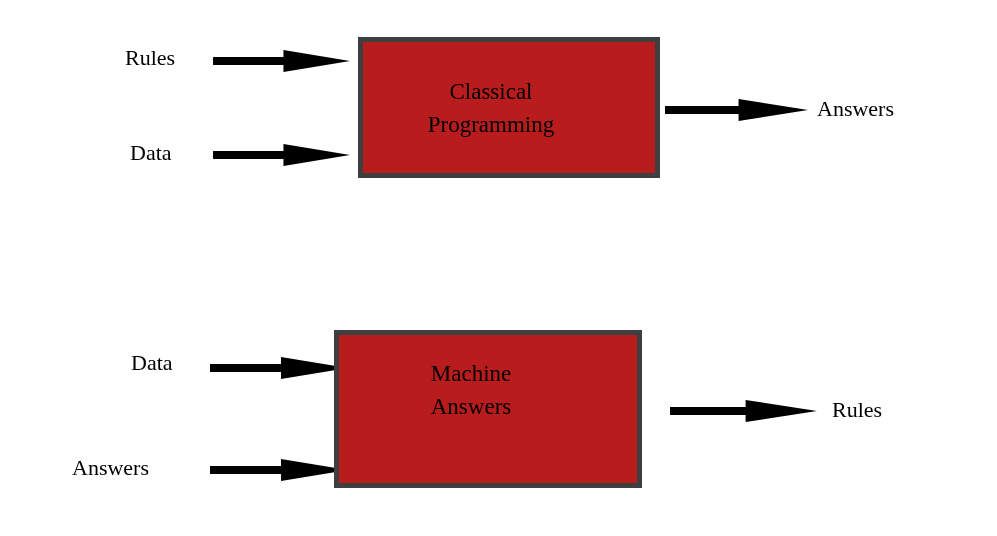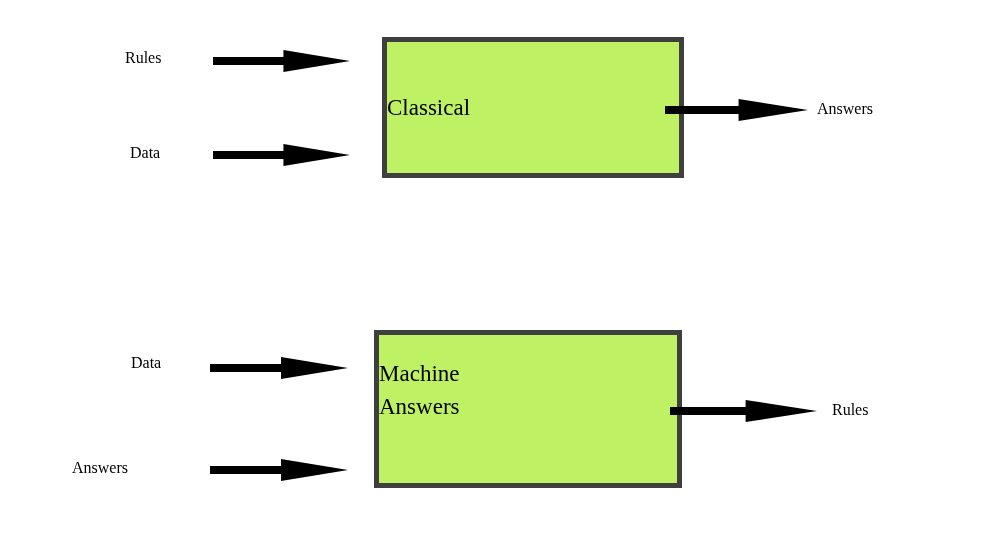--- a/index.html
+++ b/index.html
@@ -11,33 +11,33 @@
     position: relative;
     width: 997px;
     height: 536px;
     background: #ffffff;
     font-family: "Liberation Serif", "DejaVu Serif", serif;
     color: #000000;
     overflow: hidden;
   }
   .label {
     position: absolute;
-    font-size: 16px;
+    font-size: 22px;
     line-height: 24px;
     white-space: nowrap;
     color: #000000;
   }
   .flow-box {
     position: absolute;
     border: 5px solid #3f3f3f;
-    background: #bef264;
+    background: #b91c1c;
     box-sizing: border-box;
     display: flex;
     align-items: center;
-    margin-left: 24px;
+    justify-content: center;
   }
   .box-label {
     text-align: center;
     font-size: 23px;
     line-height: 33px;
     color: #000000;
   }
   .arrow {
     position: absolute;
     display: block;
@@ -61,20 +61,21 @@
   <div class="label" style="left:130px; top:141px;">Data</div>
 
   <svg class="arrow" style="left:213px; top:140px; width:137px; height:30px;" viewBox="0 0 140 30" preserveAspectRatio="none">
     <rect x="0" y="11" width="76" height="8"></rect>
     <polygon points="72,4 72,26 140,15"></polygon>
   </svg>
 
   <div class="flow-box" style="left:358px; top:37px; width:302px; height:141px;">
     <div class="box-label" style="padding-right:36px;">
       <div>Classical</div>
+      <div>Programming</div>
     </div>
   </div>
 
   <svg class="arrow" style="left:665px; top:95px; width:143px; height:30px;" viewBox="0 0 140 30" preserveAspectRatio="none">
     <rect x="0" y="11" width="76" height="8"></rect>
     <polygon points="72,4 72,26 140,15"></polygon>
   </svg>
 
   <div class="label" style="left:817px; top:97px;">Answers</div>
 
@@ -85,21 +86,21 @@
     <polygon points="72,4 72,26 140,15"></polygon>
   </svg>
 
   <div class="label" style="left:72px; top:456px;">Answers</div>
 
   <svg class="arrow" style="left:210px; top:455px; width:138px; height:30px;" viewBox="0 0 140 30" preserveAspectRatio="none">
     <rect x="0" y="11" width="76" height="8"></rect>
     <polygon points="72,4 72,26 140,15"></polygon>
   </svg>
 
-  <div class="flow-box" style="left:350px; top:330px; width:308px; height:158px;">
+  <div class="flow-box" style="left:334px; top:330px; width:308px; height:158px;">
     <div class="box-label" style="padding-right:34px; padding-bottom:38px;">
       <div>Machine</div>
       <div>Answers</div>
     </div>
   </div>
 
   <svg class="arrow" style="left:670px; top:396px; width:147px; height:30px;" viewBox="0 0 140 30" preserveAspectRatio="none">
     <rect x="0" y="11" width="76" height="8"></rect>
     <polygon points="72,4 72,26 140,15"></polygon>
   </svg>

